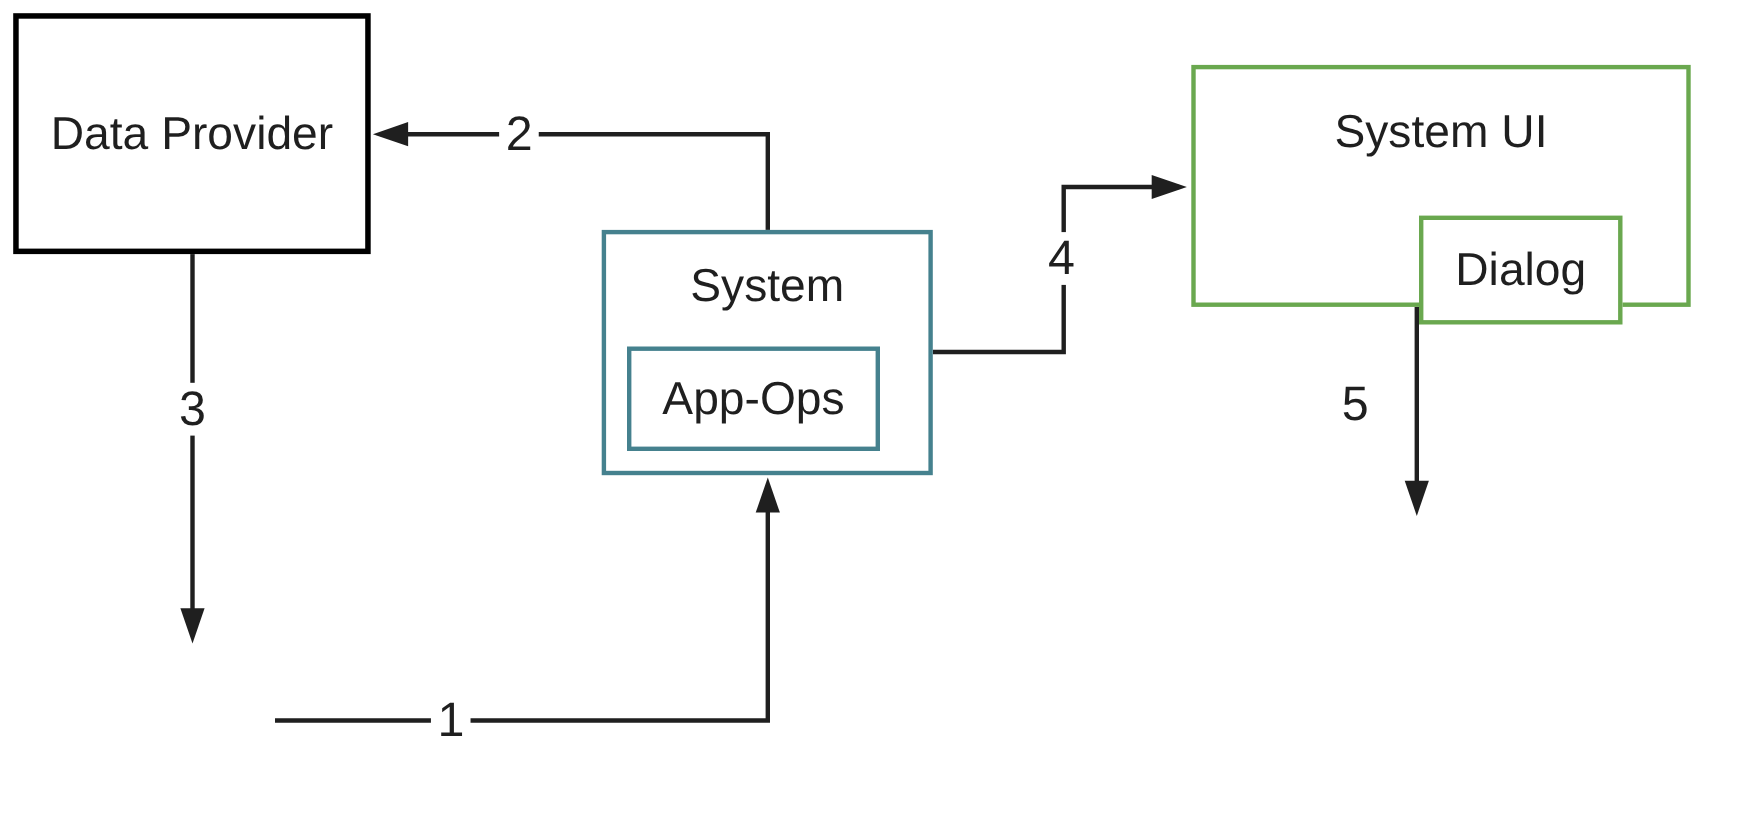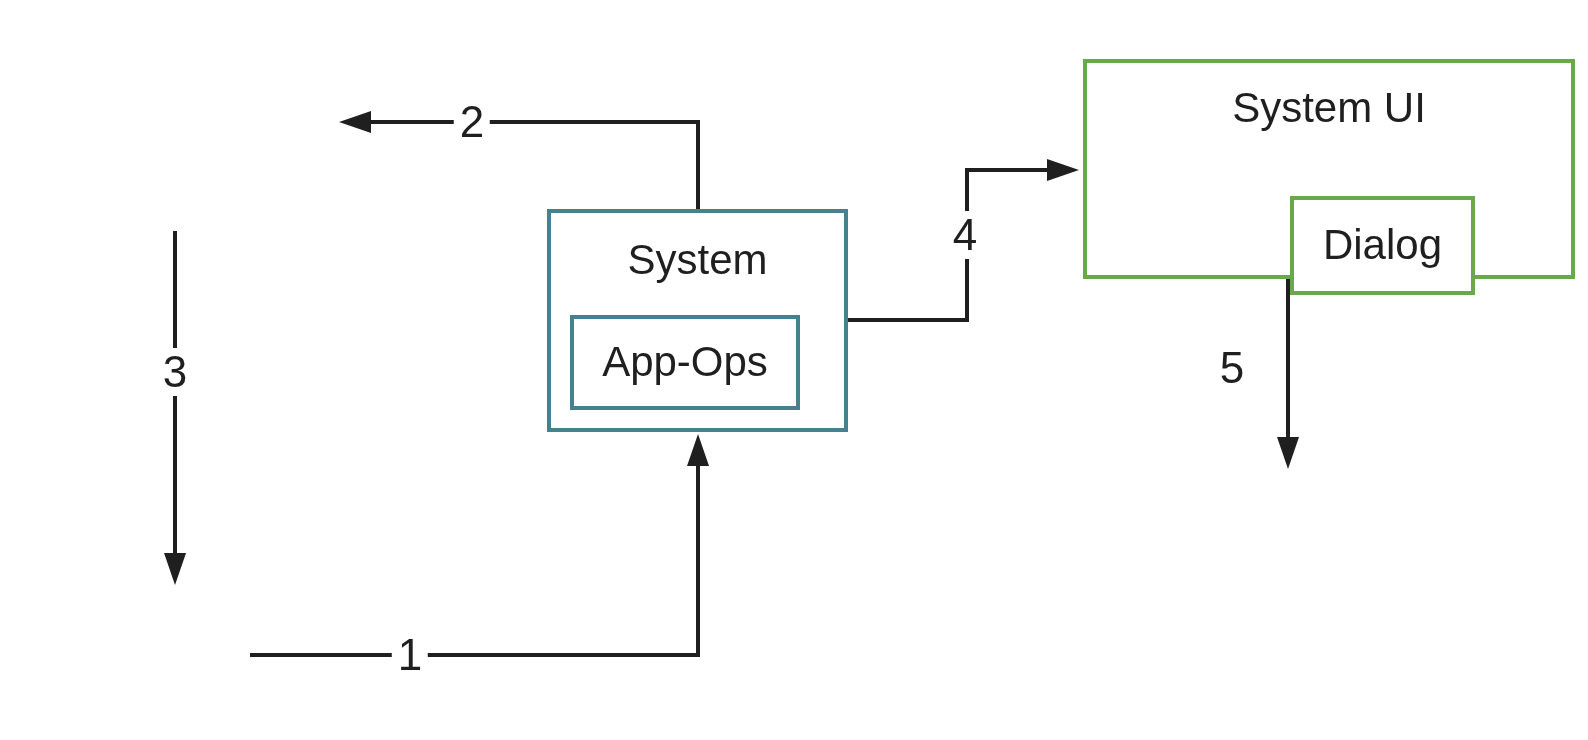--- a/index.html
+++ b/index.html
@@ -57,23 +57,23 @@
   .node-system {
     left: 547px; top: 209px; width: 301px; height: 223px;
     border: 4px solid var(--teal, #45818e);
     padding-top: 24px;
   }
   .node-app-ops {
     left: 570px; top: 315px; width: 230px; height: 95px;
     border: 4px solid var(--teal, #45818e);
   }
   .node-system-ui {
-    left: 1083px; top: 59px; width: 492px; height: 220px;
+    left: 1083px; top: 59px; width: 454px; height: 220px;
     border: 4px solid var(--green, #6aa84f);
-    padding-top: 22px;
+    padding-top: 34px;
   }
   .node-dialog {
     left: 1290px; top: 153px; width: 185px; height: 99px;
     border: 4px solid var(--green, #6aa84f);
     margin-top: 43px;
   }
   .node-permission-manager {
     left: 1008px; top: 473px; width: 486px; height: 210px;
     border: 4px solid var(--purple, #3d3089);
   }
@@ -118,20 +118,23 @@
       <polyline points="848,320 967,320 967,170 1072,170"></polyline>
       <polygon points="1079,170 1047,159 1047,181"></polygon>
     </g>
 
     <g>
       <polyline points="1288,279 1288,462"></polyline>
       <polygon points="1288,469 1277,437 1299,437"></polygon>
     </g>
   </svg>
 
+  <div class="node node-data-provider">
+    <span>Data Provider</span>
+  </div>
 
 
   <div class="node top-label node-system">
     <span>System</span>
   </div>
 
   <div class="node node-app-ops">
     <span>App-Ops</span>
   </div>
 

